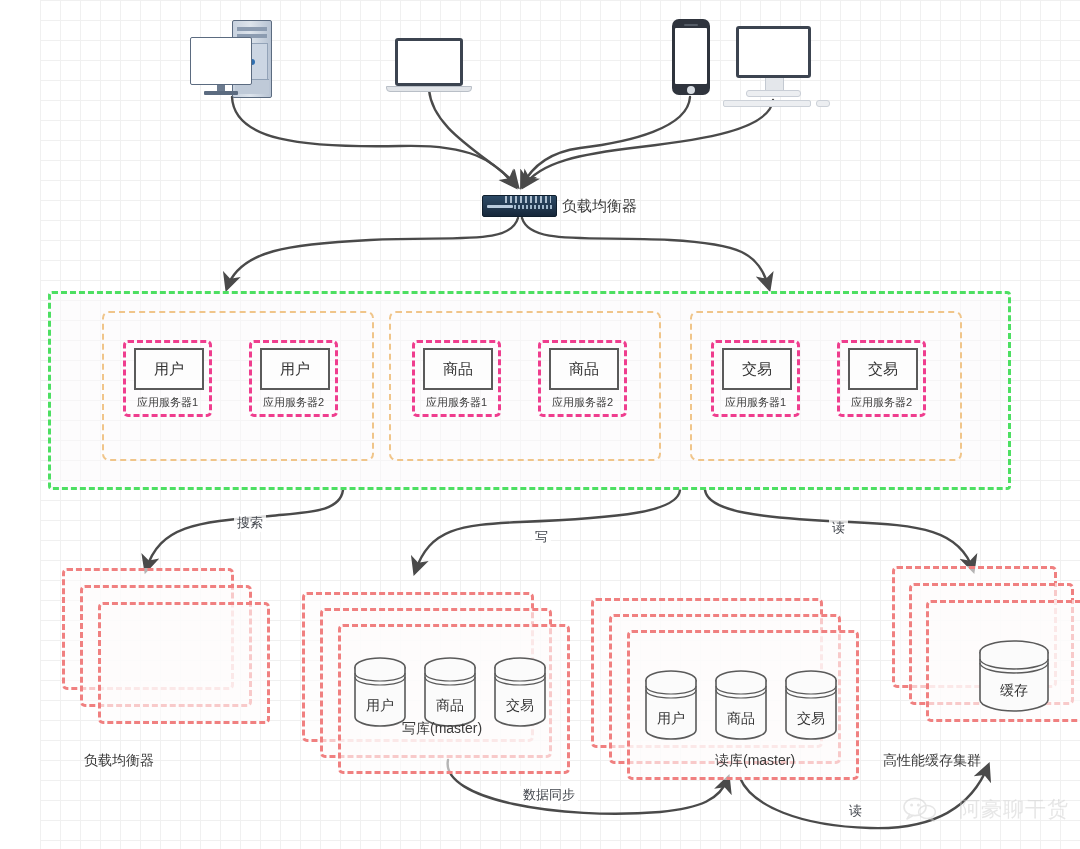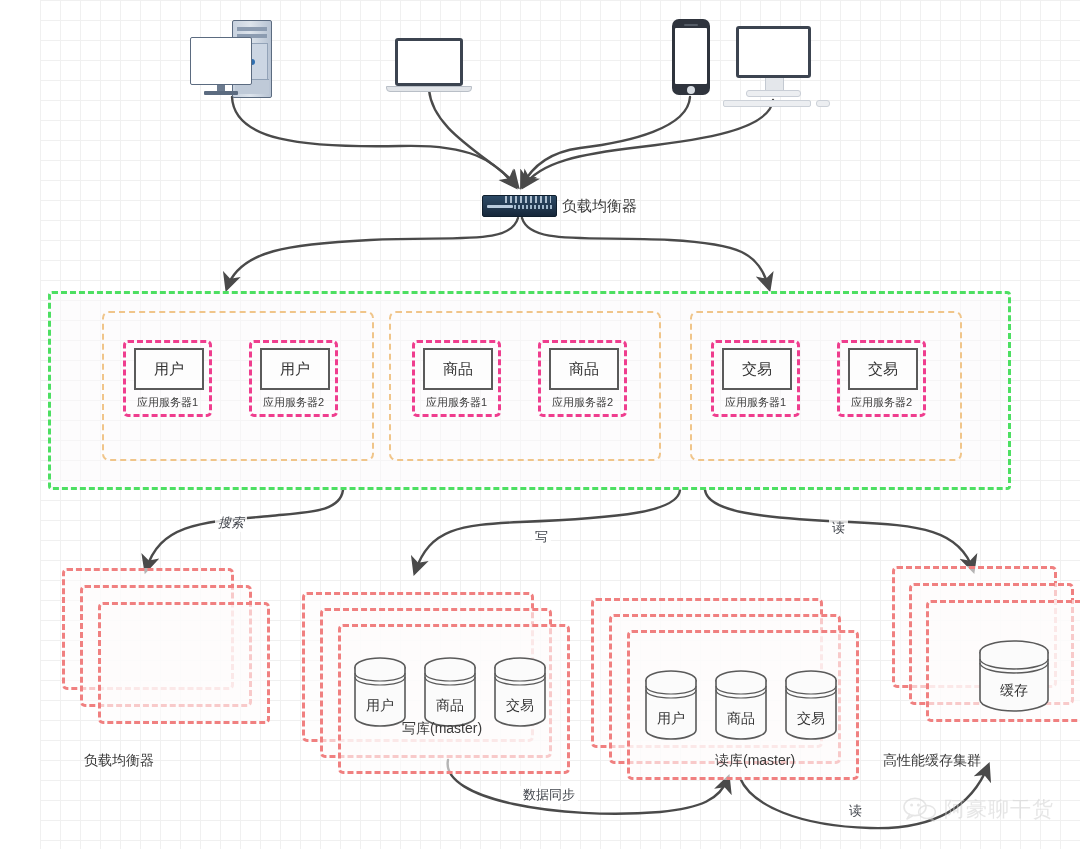--- a/index.html
+++ b/index.html
@@ -94,21 +94,21 @@
 
   
   .red-box{position:absolute;border:3px dashed #f08080;border-radius:5px;box-sizing:border-box;
     background:rgba(253,251,252,0.6);}
   .cyl{position:absolute;}
   .cyl svg{display:block;}
   .cyl .cyl-txt{position:absolute;left:0;width:100%;text-align:center;font-size:14px;color:#333;}
   .cluster-lbl{position:absolute;font-size:14px;color:#3a3a3a;white-space:nowrap;}
 
   
-  .watermark{position:absolute;display:flex;align-items:center;gap:6px;opacity:0.5;}
+  .watermark{position:absolute;display:flex;align-items:center;gap:21px;opacity:0.5;}
   .watermark .wm-text{font-size:21px;color:#cfcfcf;letter-spacing:1px;white-space:nowrap;}
 </style>
 </head>
 <body>
 
 <div id="canvas">
 
   <svg id="edges" viewBox="0 0 1080 849">
     <defs>
       <marker id="ah" markerWidth="9" markerHeight="9" refX="6.2" refY="4.5" orient="auto">
@@ -207,21 +207,21 @@
   <div class="pink-box" style="left:671px;top:340px;width:89px;height:77px;">
     <div class="app-inner" style="left:8px;top:5px;width:70px;height:42px;">交易</div>
     <div class="app-caption" style="top:52px;">应用服务器1</div>
   </div>
 
   <div class="pink-box" style="left:797px;top:340px;width:89px;height:77px;">
     <div class="app-inner" style="left:8px;top:5px;width:70px;height:42px;">交易</div>
     <div class="app-caption" style="top:52px;">应用服务器2</div>
   </div>
 
-  <div class="edge-lbl" style="left:175px;top:514px;font-style:italic;">搜索</div>
+  <div class="edge-lbl" style="left:194px;top:514px;">搜索</div>
   <div class="edge-lbl" style="left:492px;top:528px;">写</div>
   <div class="edge-lbl" style="left:789px;top:519px;">读</div>
   <div class="edge-lbl" style="left:480px;top:786px;">数据同步</div>
   <div class="edge-lbl" style="left:806px;top:802px;">读</div>
 
   <div class="red-box" style="left:22px;top:568px;width:172px;height:122px;"></div>
   <div class="red-box" style="left:40px;top:585px;width:172px;height:122px;"></div>
   <div class="red-box" style="left:58px;top:602px;width:172px;height:122px;"></div>
   <div class="cluster-lbl" style="left:44px;top:752px;">负载均衡器</div>
 

